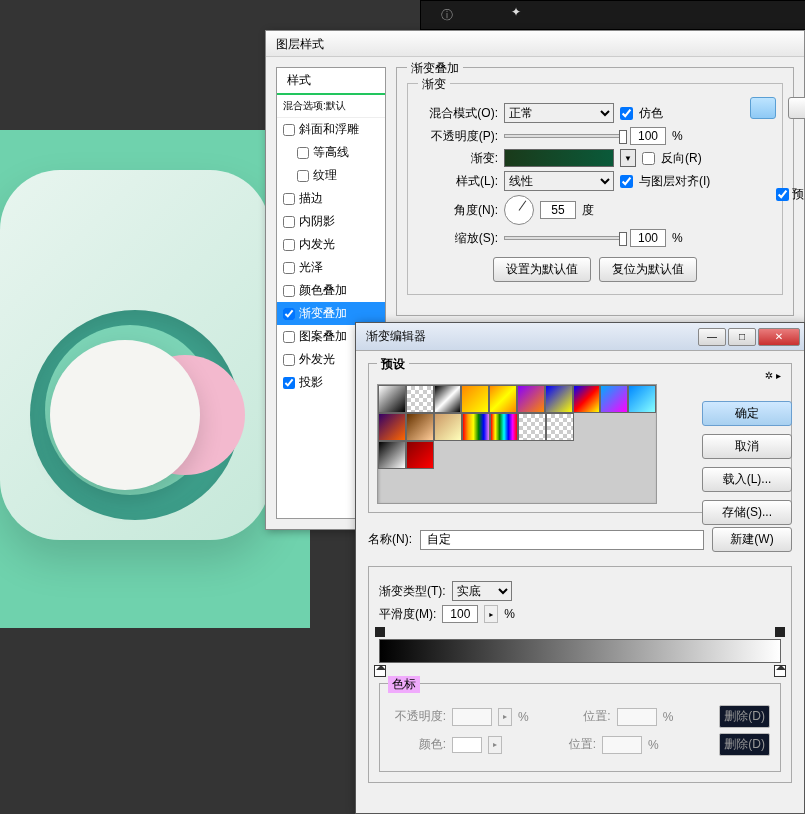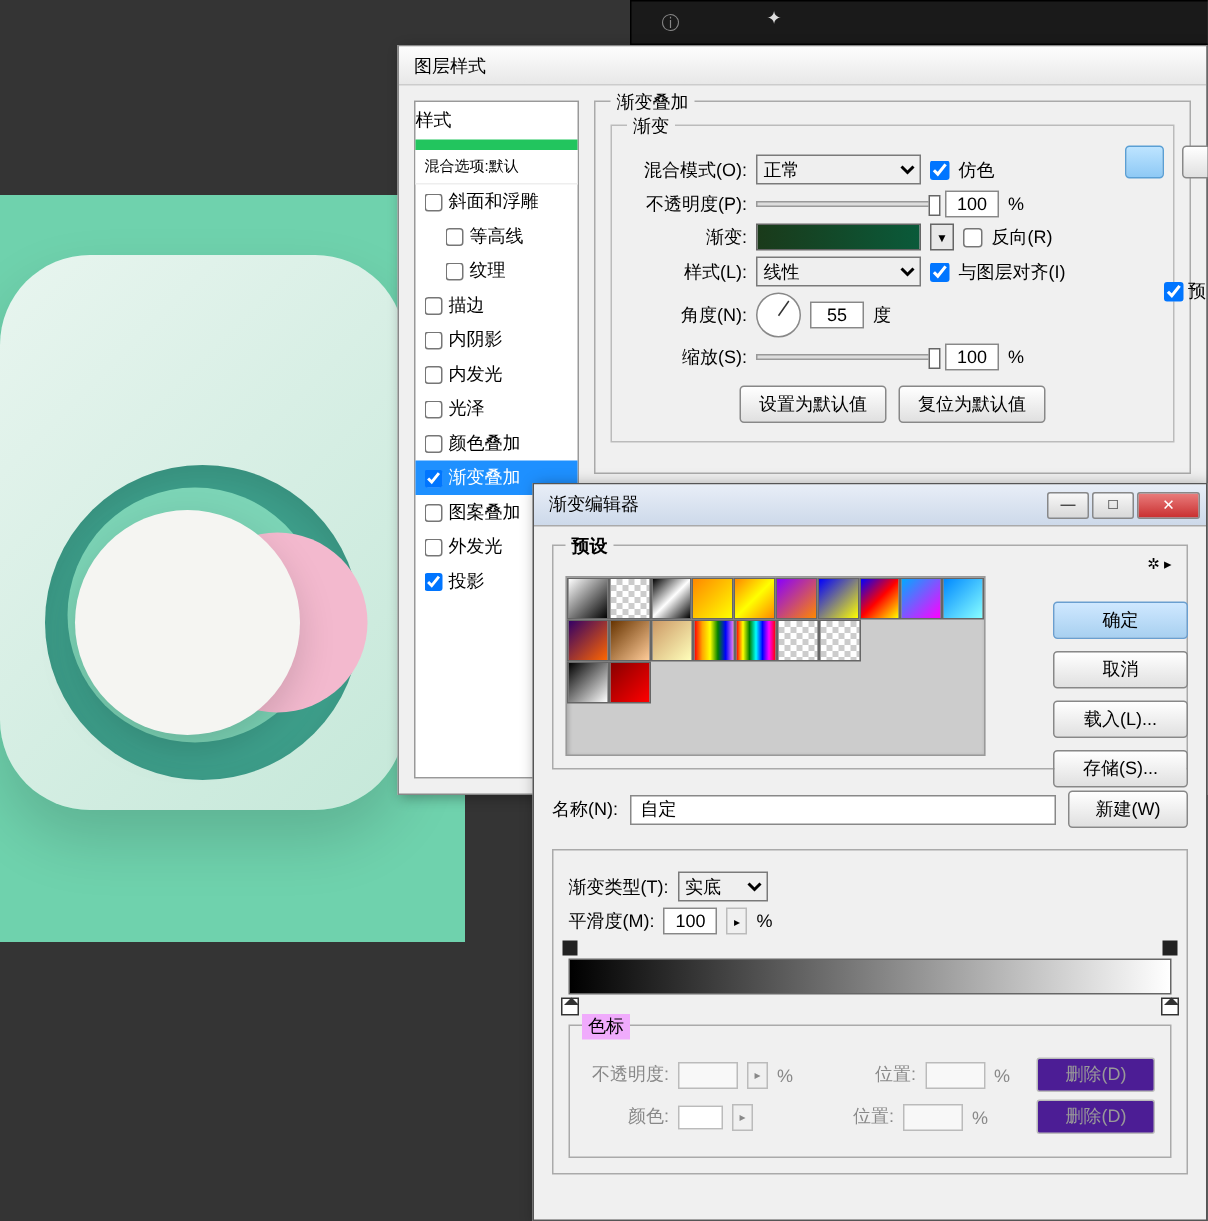--- a/index.html
+++ b/index.html
@@ -18,21 +18,21 @@
 .top-hint { position: absolute; left: 420px; top: 0; width: 400px; height: 30px; background: #1a1a1a; border: 1px solid #000; }
 .top-hint .icon-circle { position: absolute; left: 20px; top: 6px; width: 18px; height: 18px; color: #888; }
 .top-hint .icon-wand { position: absolute; left: 90px; top: 4px; color: #ddd; }
 
 
 .dlg-layerstyle { position: absolute; left: 265px; top: 30px; width: 540px; height: 500px; background: #f0f0f0; border: 1px solid #888; box-shadow: 2px 2px 8px rgba(0,0,0,0.3); }
 .dlg-titlebar { height: 26px; background: linear-gradient(#fdfdfd,#e8e8e8); border-bottom: 1px solid #ccc; padding: 5px 10px; }
 .dlg-body { display: flex; height: calc(100% - 26px); }
 
 .styles-panel { width: 110px; border: 1px solid #999; margin: 10px 0 10px 10px; background: #fff; }
-.styles-header { padding: 4px 0; border-bottom: 7px solid #22c55e; }
+.styles-header { padding: 4px 10px; border-bottom: 2px solid #22c55e; }
 .styles-subheader { padding: 4px 6px; background: #fff; border-bottom: 1px solid #eee; font-size: 10px; }
 .style-item { padding: 3px 6px; display: flex; align-items: center; gap: 4px; cursor: pointer; }
 .style-item.indent { padding-left: 20px; }
 .style-item.selected { background: #1e90ff; color: #fff; }
 .style-item input[type=checkbox] { width: 12px; height: 12px; }
 
 .settings-panel { flex: 1; padding: 10px; }
 .fieldset { border: 1px solid #aaa; padding: 8px 10px 12px; margin-bottom: 8px; }
 .fieldset-title { font-size: 12px; position: relative; top: -16px; background: #f0f0f0; display: inline-block; padding: 0 4px; }
 .fieldset-inner { margin-top: -10px; }
@@ -81,21 +81,21 @@
 .stop-bot { position: absolute; bottom: -14px; width: 12px; height: 12px; background: #fff; border: 1px solid #333; }
 .stop-bot.l { left: -5px; } .stop-bot.r { right: -5px; }
 .stop-bot::before { content:''; position:absolute; top:-6px; left:1px; border:5px solid transparent; border-bottom-color:#333; }
 
 .colorstop-fieldset { border: 1px solid #aaa; padding: 16px 10px 10px; margin-top: 10px; position: relative; }
 .colorstop-label { position: absolute; top: -8px; left: 8px; background: #f0abfc; padding: 0 4px; }
 .cs-row { display: flex; align-items: center; gap: 6px; margin: 5px 0; color: #888; }
 .cs-row .lbl { width: 56px; text-align: right; }
 .cs-input { width: 40px; height: 18px; border: 1px solid #bbb; background: #f8f8f8; }
 .cs-sep { width: 14px; height: 18px; border: 1px solid #bbb; background: #f0f0f0; display: flex; align-items: center; justify-content: center; font-size: 8px; }
-.cs-btn { border: 1px solid #bbb; padding: 2px 18px; background: #4c1d95; color: #999; border-radius: 2px; margin-left: auto; }
+.cs-btn { border: 1px solid #bbb; padding: 2px 4px; background: #0f172a; color: #999; border-radius: 2px; margin-left: auto; }
 .color-box { width: 30px; height: 16px; border: 1px solid #bbb; background: #fff; }
 
 .chk { width: 13px; height: 13px; }
 </style>
 </head>
 <body>
 
 <div class="top-hint">
   <span class="icon-circle">ⓘ</span>
   <span class="icon-wand">✦</span>

